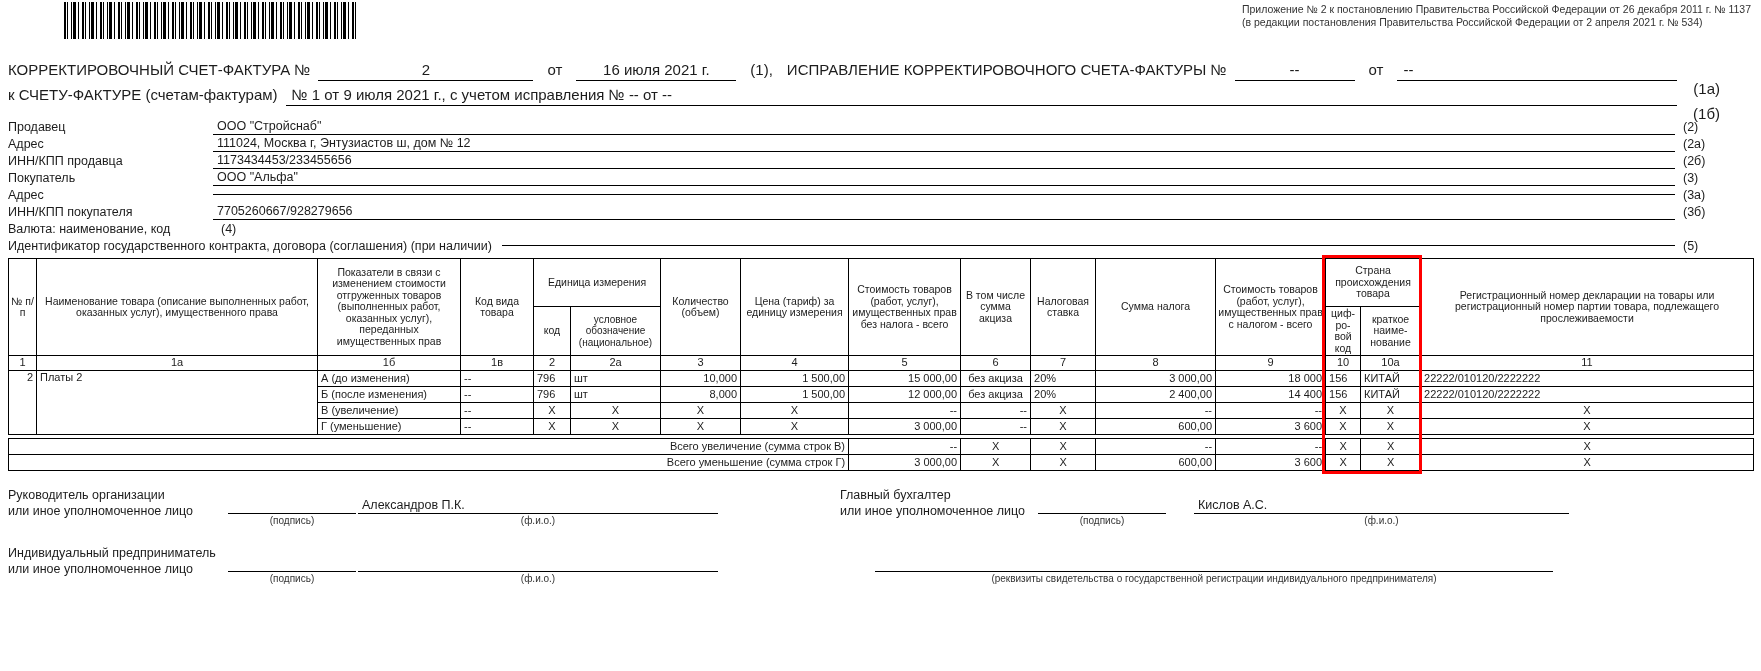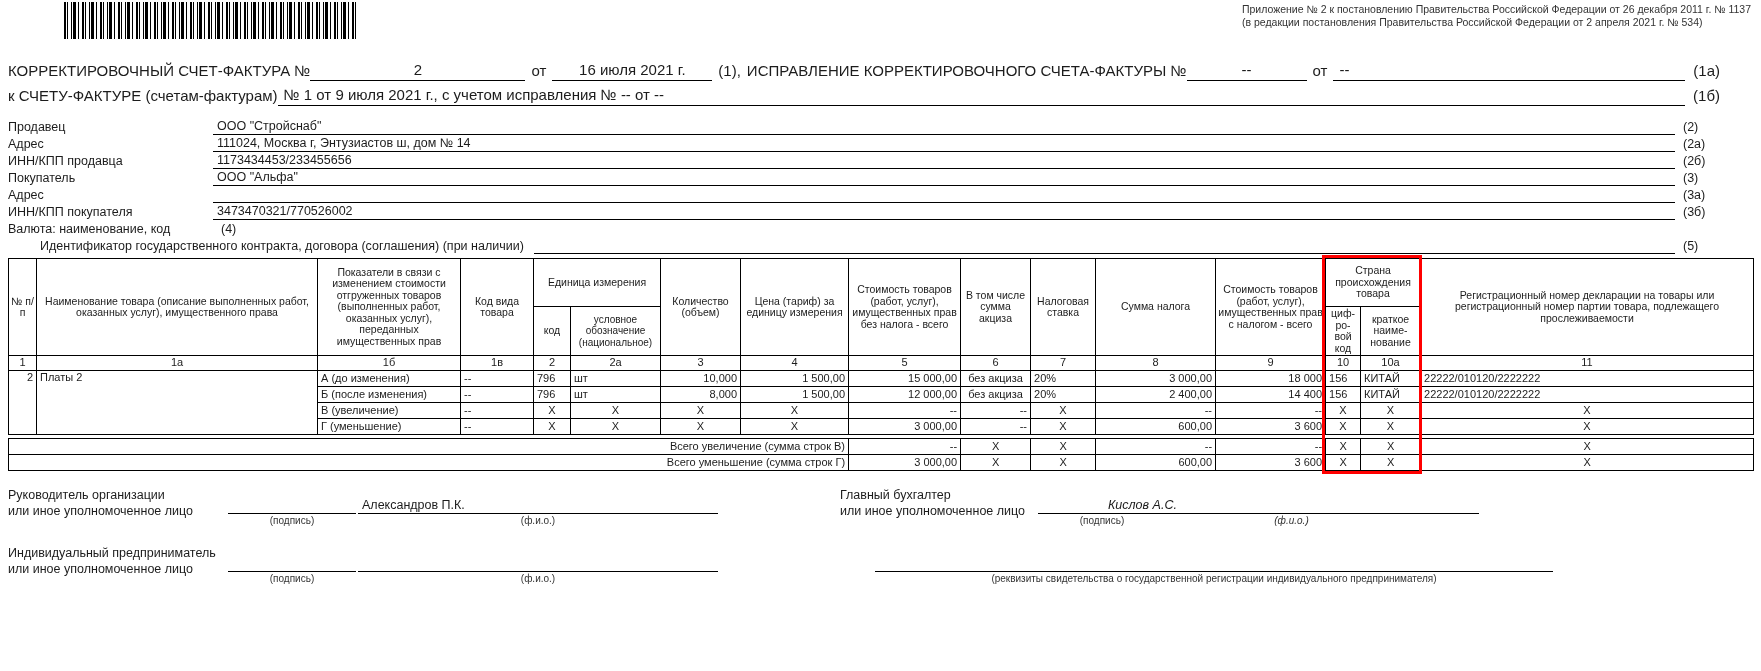--- a/index.html
+++ b/index.html
@@ -9,34 +9,34 @@
     font-family:"Liberation Sans", sans-serif; color:#1c1c1c; overflow:hidden;
   }
   .meta { position:absolute; top:3px; right:10px; font-size:10.5px; line-height:13px; color:#333; }
   .barcode {
     position:absolute; left:64px; top:2px; width:292px; height:37px;
     background: repeating-linear-gradient(90deg,
       #000 0 2px, #fff 2px 3px, #000 3px 4px, #fff 4px 7px,
       #000 7px 8px, #fff 8px 9px, #000 9px 12px, #fff 12px 14px,
       #000 14px 15px, #fff 15px 18px);
   }
-  .hline { position:absolute; left:8px; width:1712px; display:flex; align-items:flex-end; font-size:15px; line-height:20px; white-space:nowrap; }
+  .hline { position:absolute; left:8px; width:1712px; display:flex; align-items:flex-start; font-size:15px; line-height:20px; white-space:nowrap;gap:8px; }
   .hline1 { top:60px; }
   .hline2 { top:85px; }
   .uf { border-bottom:1px solid #000; text-align:center; }
   .uf.left { text-align:left; padding-left:6px; }
   .w215 { width:215px; } .w160 { width:160px; } .w120 { width:120px; }
   .grow { flex:1 1 auto; }
   .gap { padding:0 6px; }
-  .code { padding-left:8px; }
+  .code { padding-left:8px;margin-top:19px; }
 
   .reqs { position:absolute; top:118px; left:8px; width:1712px; font-size:12.5px; }
-  .req-row { display:flex; height:17px; align-items:flex-end; line-height:16px; }
+  .req-row { display:flex; height:17px; align-items:center; line-height:16px; }
   .req-label { width:205px; flex:0 0 auto; white-space:nowrap; }
-  .req-label.auto { width:auto; padding-right:10px;margin-left:32px; }
+  .req-label.auto { width:auto; padding-right:10px; }
   .req-value { flex:1 1 auto; border-bottom:1px solid #000; padding-left:4px; white-space:nowrap; }
   .req-code { flex:0 0 45px; padding-left:8px; }
 
   .tablewrap { position:absolute; top:258px; left:8px; width:1746px; }
   table.grid { border-collapse:collapse; table-layout:fixed; width:1745px; }
   table.totals { margin-top:3px; }
   .grid th, .grid td {
     border:1px solid #000; font-weight:normal; overflow:hidden;
     padding:0 3px; font-size:11px; line-height:13px;
   }
@@ -87,41 +87,41 @@
   </div>
 
   <div class="reqs">
     <div class="req-row">
       <span class="req-label">Продавец</span>
       <span class="req-value">ООО "Стройснаб"</span>
       <span class="req-code">(2)</span>
     </div>
     <div class="req-row">
       <span class="req-label">Адрес</span>
-      <span class="req-value">111024, Москва г, Энтузиастов ш, дом № 14</span>
+      <span class="req-value">111024, Москва г, Энтузиастов ш, дом № 12</span>
       <span class="req-code">(2а)</span>
     </div>
     <div class="req-row">
       <span class="req-label">ИНН/КПП продавца</span>
       <span class="req-value">1173434453/233455656</span>
       <span class="req-code">(2б)</span>
     </div>
     <div class="req-row">
       <span class="req-label">Покупатель</span>
       <span class="req-value">ООО "Альфа"</span>
       <span class="req-code">(3)</span>
     </div>
     <div class="req-row">
       <span class="req-label">Адрес</span>
       <span class="req-value"></span>
       <span class="req-code">(3а)</span>
     </div>
     <div class="req-row">
       <span class="req-label">ИНН/КПП покупателя</span>
-      <span class="req-value">3473470321/770526002</span>
+      <span class="req-value">7705260667/928279656</span>
       <span class="req-code">(3б)</span>
     </div>
     <div class="req-row">
       <span class="req-label">Валюта: наименование, код</span>
       <span class="req-code">(4)</span>
     </div>
     <div class="req-row">
       <span class="req-label auto">Идентификатор государственного контракта, договора (соглашения) (при наличии)</span>
       <span class="req-value"></span>
       <span class="req-code">(5)</span>
@@ -322,21 +322,21 @@
   </div>
 
   <div class="sig-label" style="left:840px; top:487px;">
     <div>Главный бухгалтер</div>
     <div>или иное уполномоченное лицо</div>
   </div>
   <div class="sigblock" style="left:1038px; top:489px; width:128px;">
     <div class="sigval"></div>
     <div class="sigcap">(подпись)</div>
   </div>
-  <div class="sigblock" style="left:1104px; top:489px; width:375px;font-style:italic;">
+  <div class="sigblock" style="left:1194px; top:489px; width:375px;">
     <div class="sigval">Кислов А.С.</div>
     <div class="sigcap">(ф.и.о.)</div>
   </div>
 
   <div class="sig-label" style="left:8px; top:545px;">
     <div>Индивидуальный предприниматель</div>
     <div>или иное уполномоченное лицо</div>
   </div>
   <div class="sigblock" style="left:228px; top:547px; width:128px;">
     <div class="sigval"></div>

